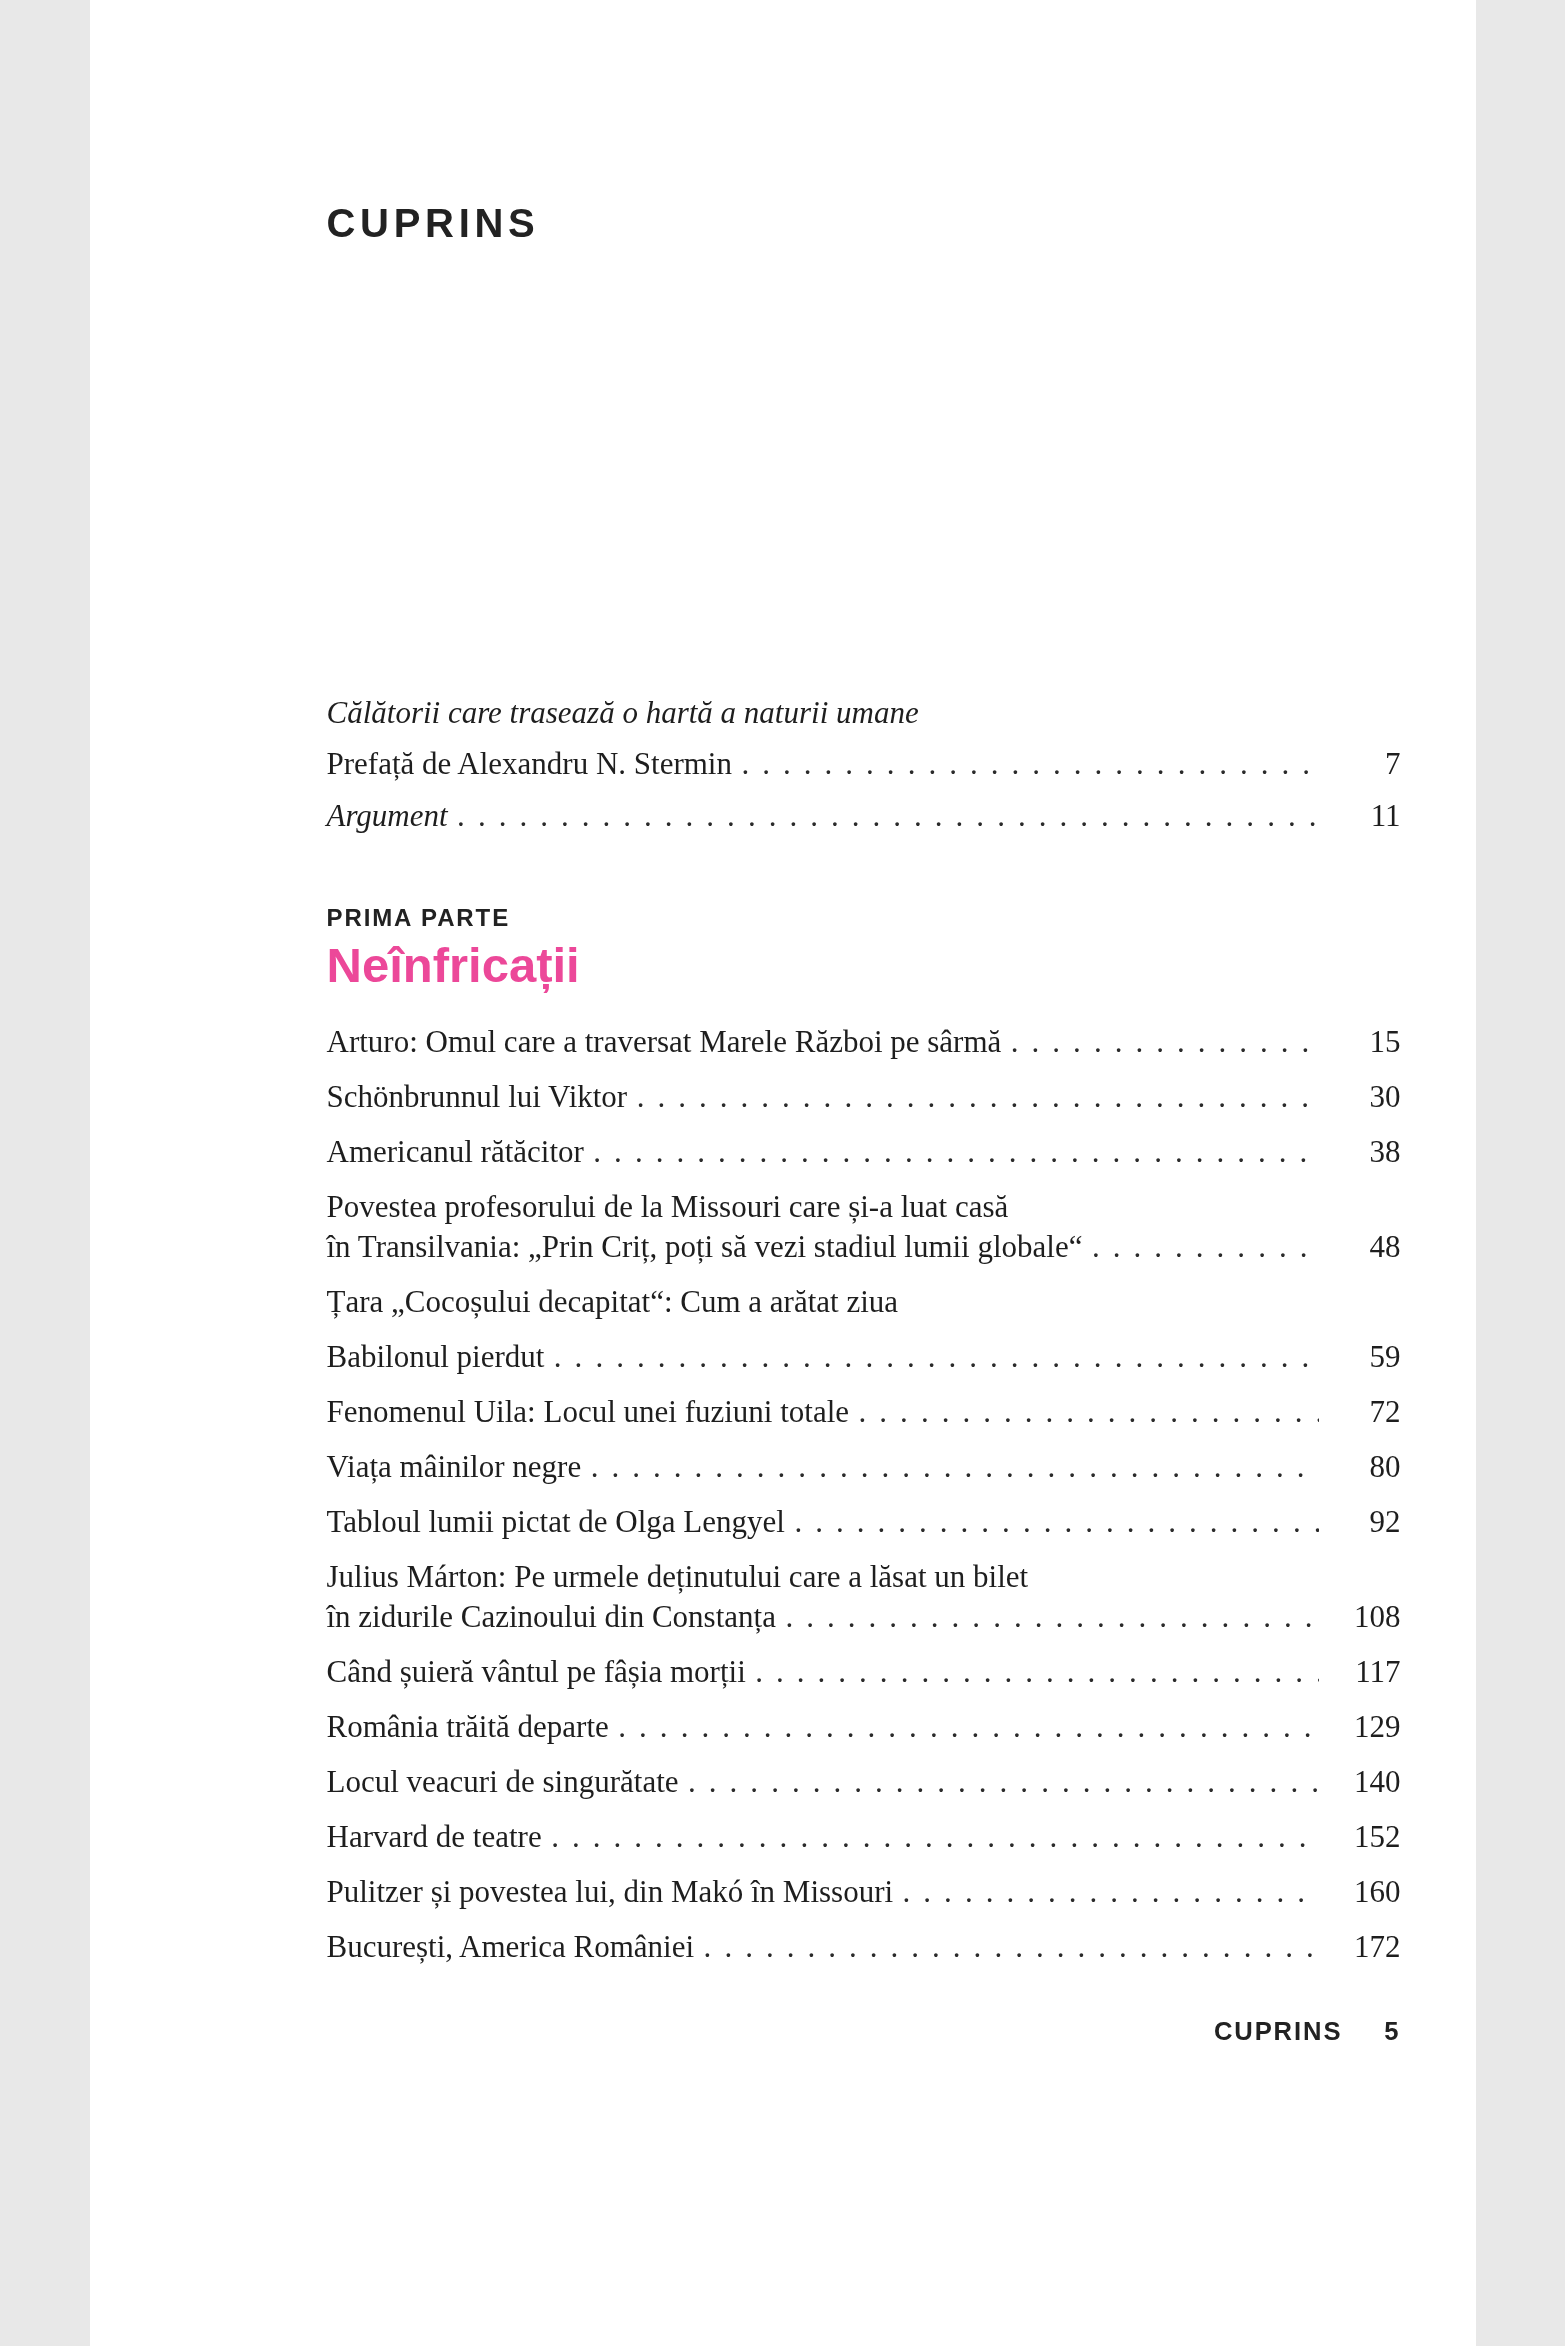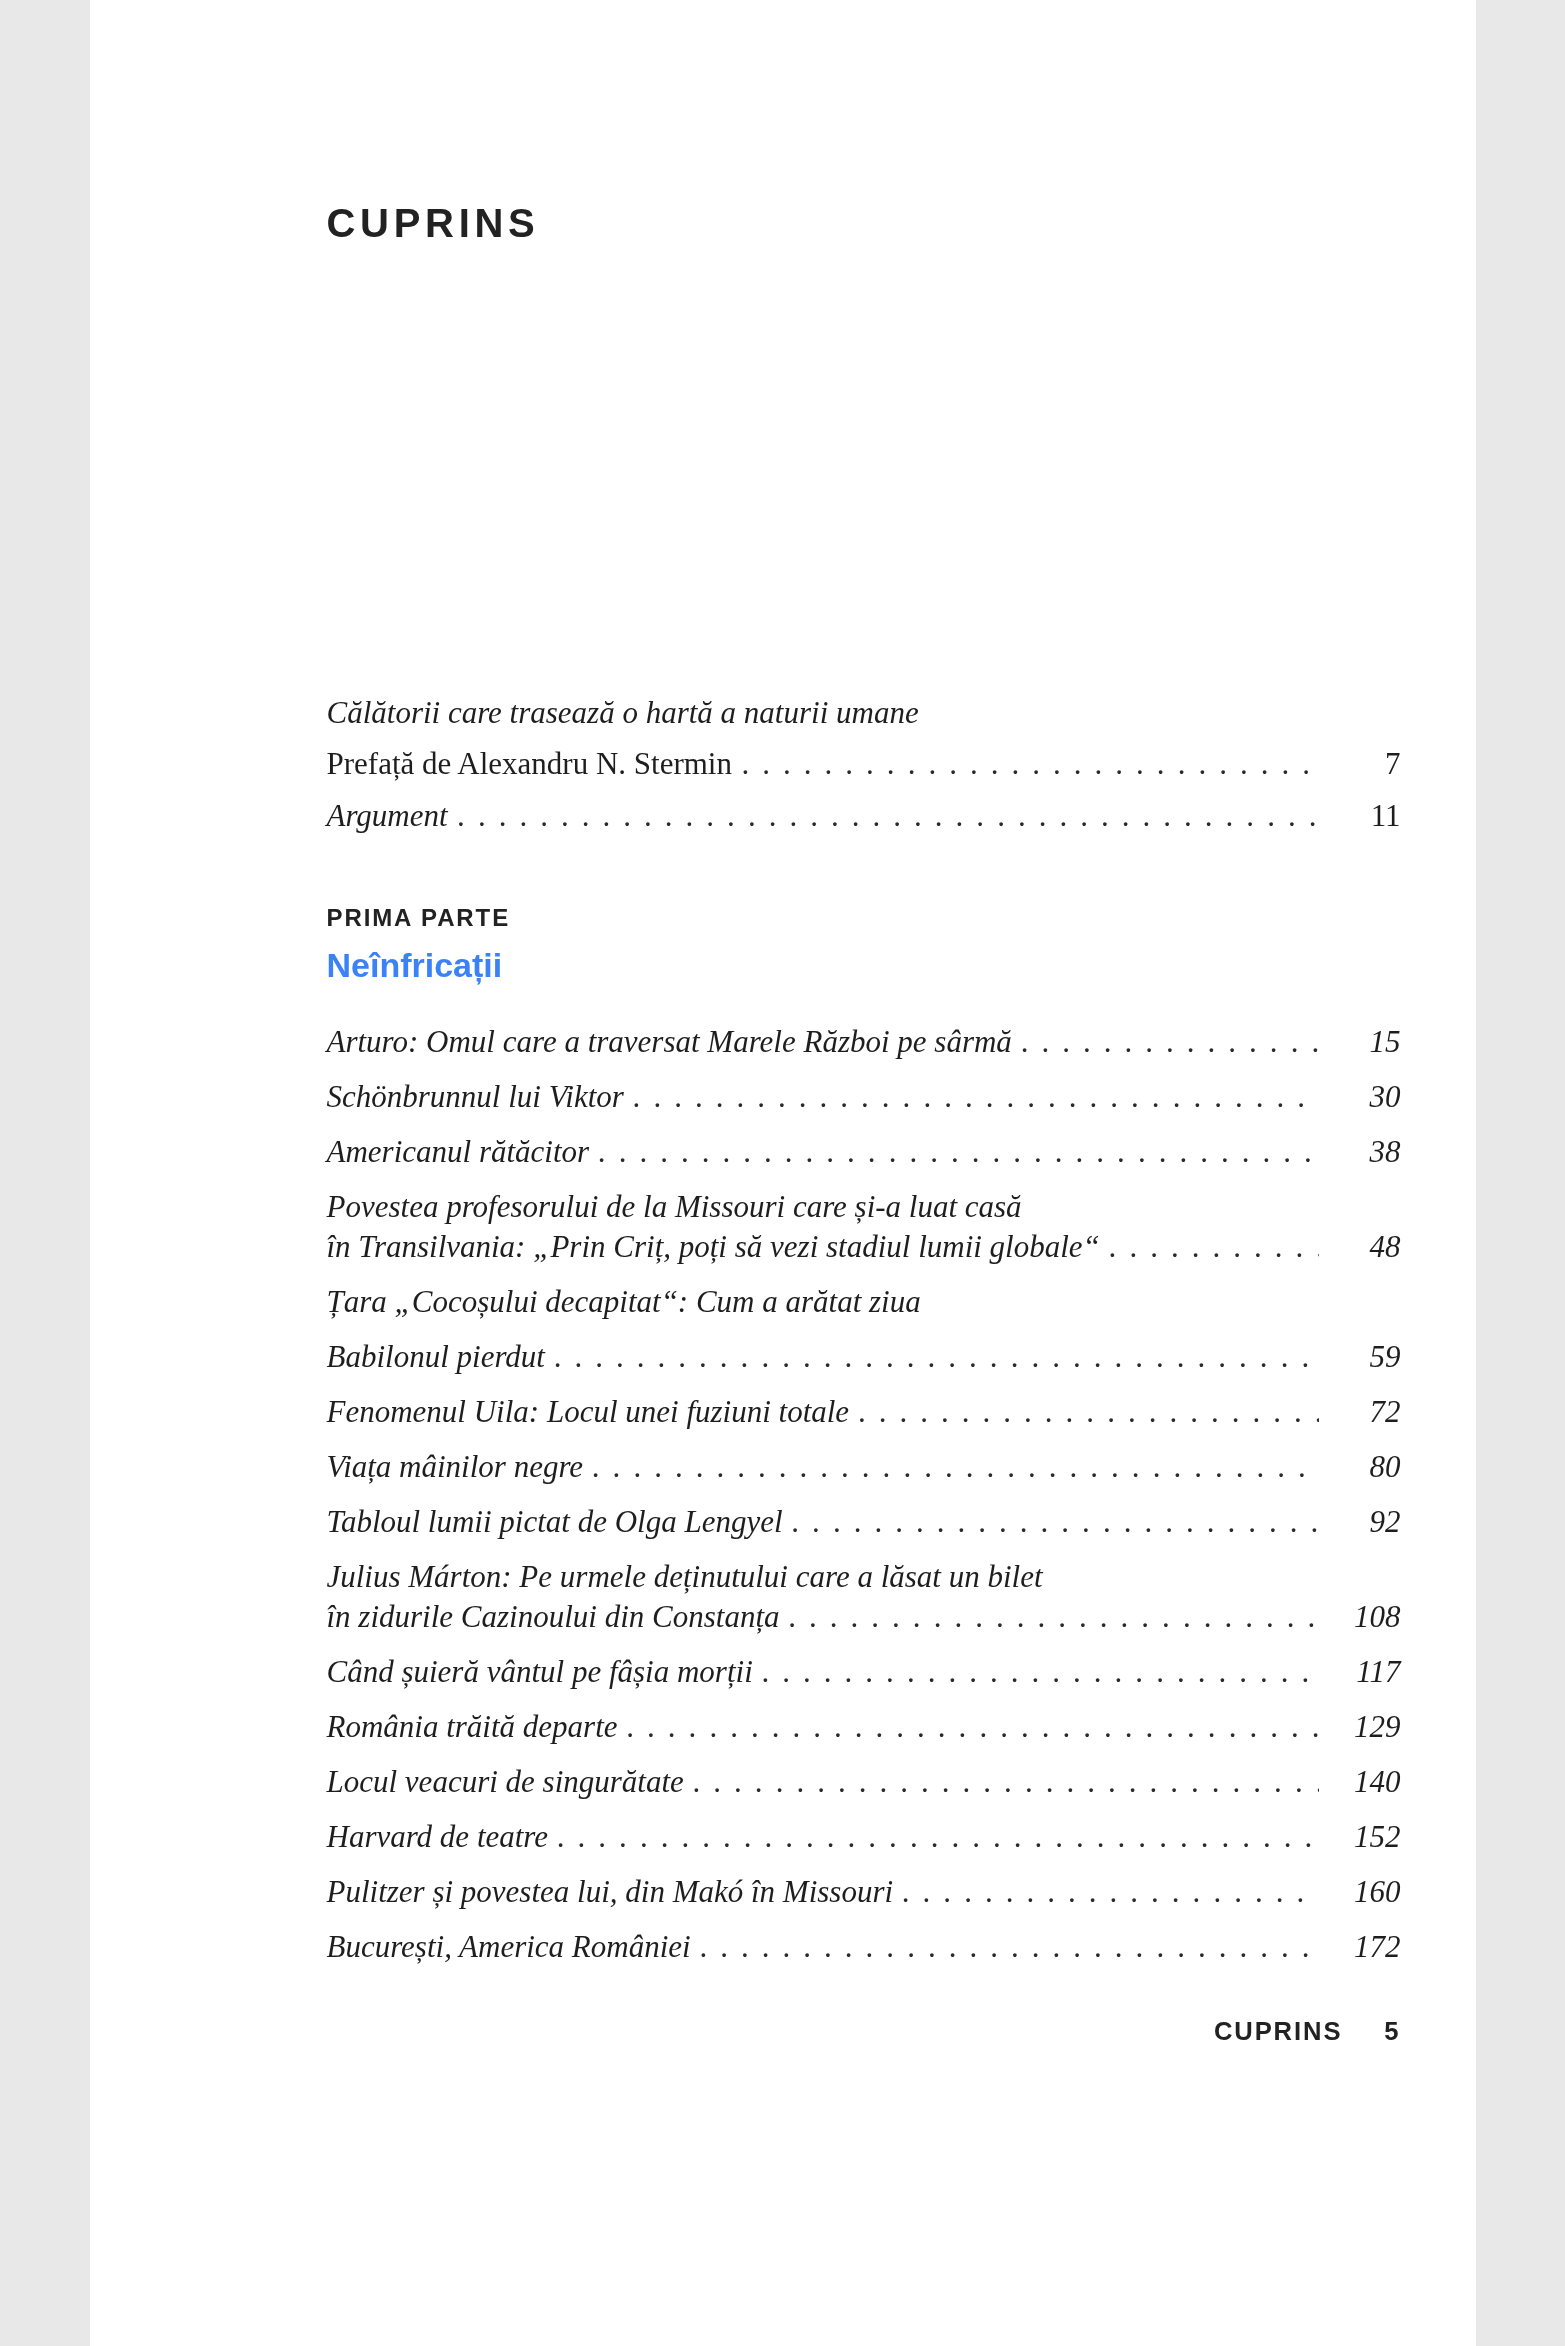--- a/index.html
+++ b/index.html
@@ -38,28 +38,28 @@
     font-family: "Liberation Sans", sans-serif;
     font-size: 24px;
     line-height: 28px;
     font-weight: 700;
     letter-spacing: 1.9px;
     color: #222;
     margin-bottom: 11.4px;
   }
   .section-title {
     font-family: "Liberation Sans", sans-serif;
-    font-size: 34px;
+    font-size: 49px;
     line-height: 45px;
     font-weight: 600;
-    color: #3b82f6;
+    color: #ec4899;
     margin-bottom: 34px;
   }
 
-  .entry { margin-bottom: 15px; font-style: italic; }
+  .entry { margin-bottom: 15px; }
   .toc-line { white-space: nowrap; }
   .toc-row { display: flex; align-items: center; }
   .toc-text { flex: 0 1 auto; white-space: nowrap; }
   .leader {
     flex: 1 1 auto;
     overflow: hidden;
     white-space: nowrap;
     margin: 0 5.7px 0 9.5px;
     color: #2a2a2a;
   }

